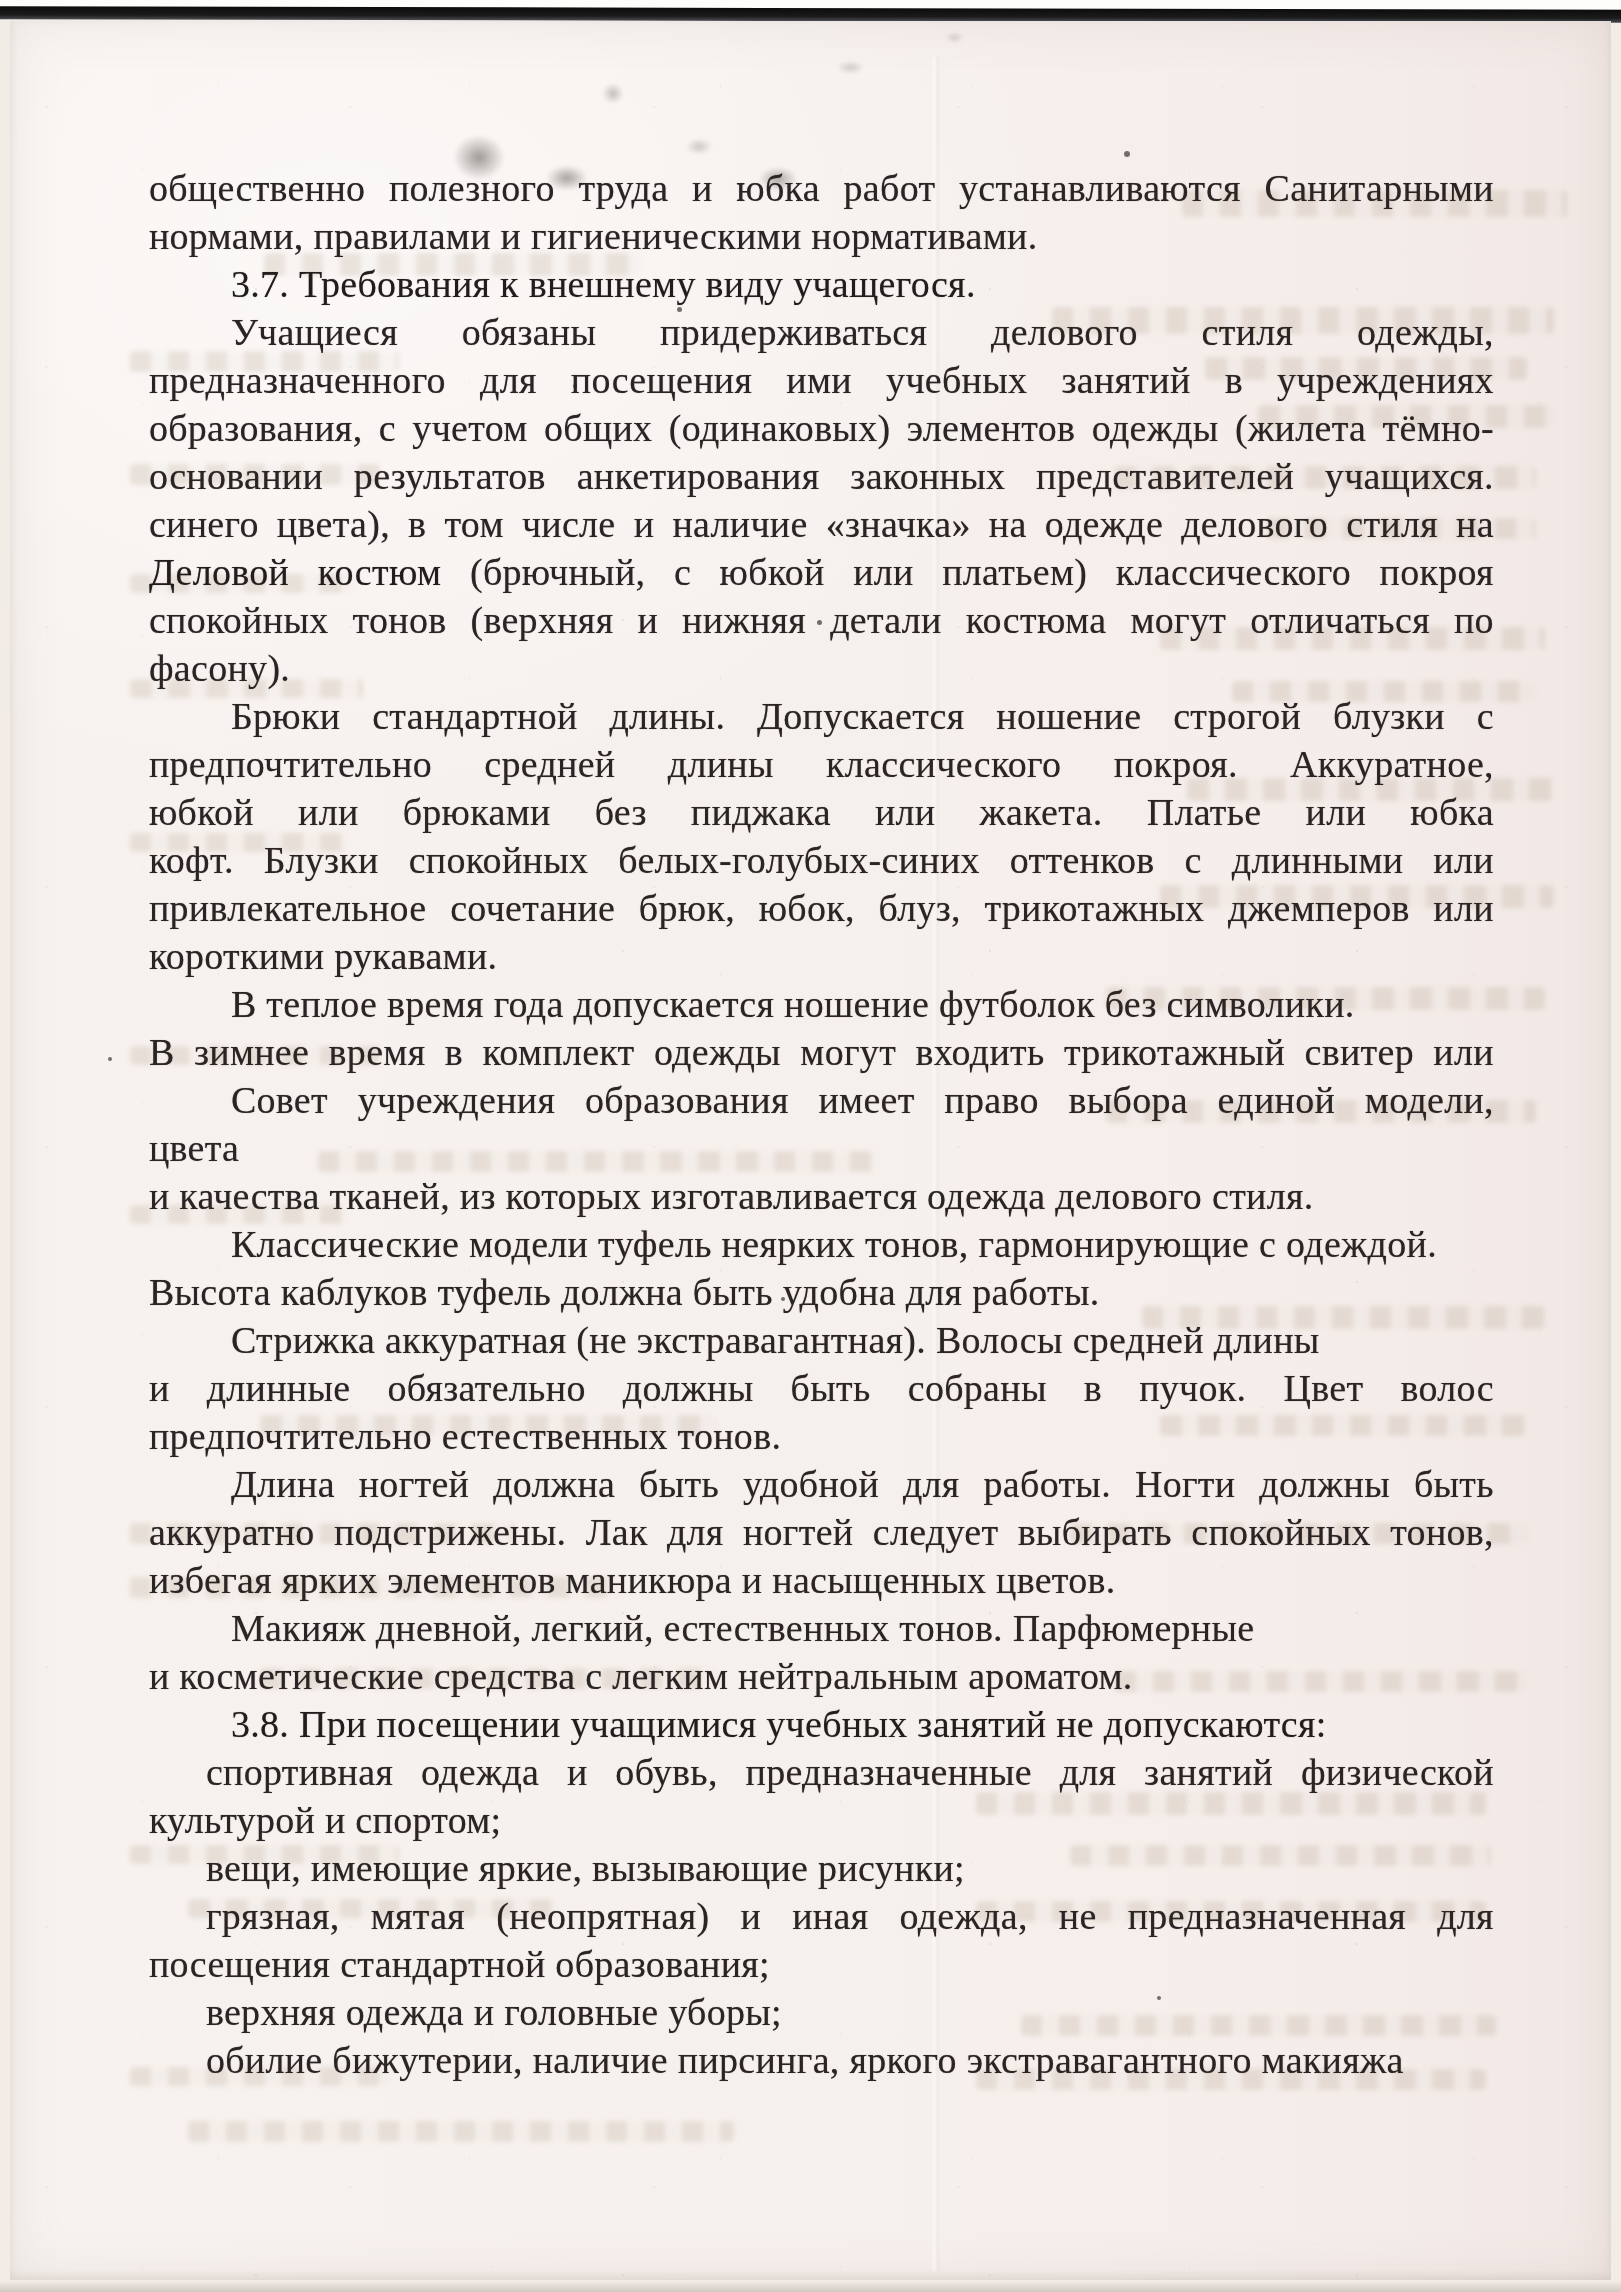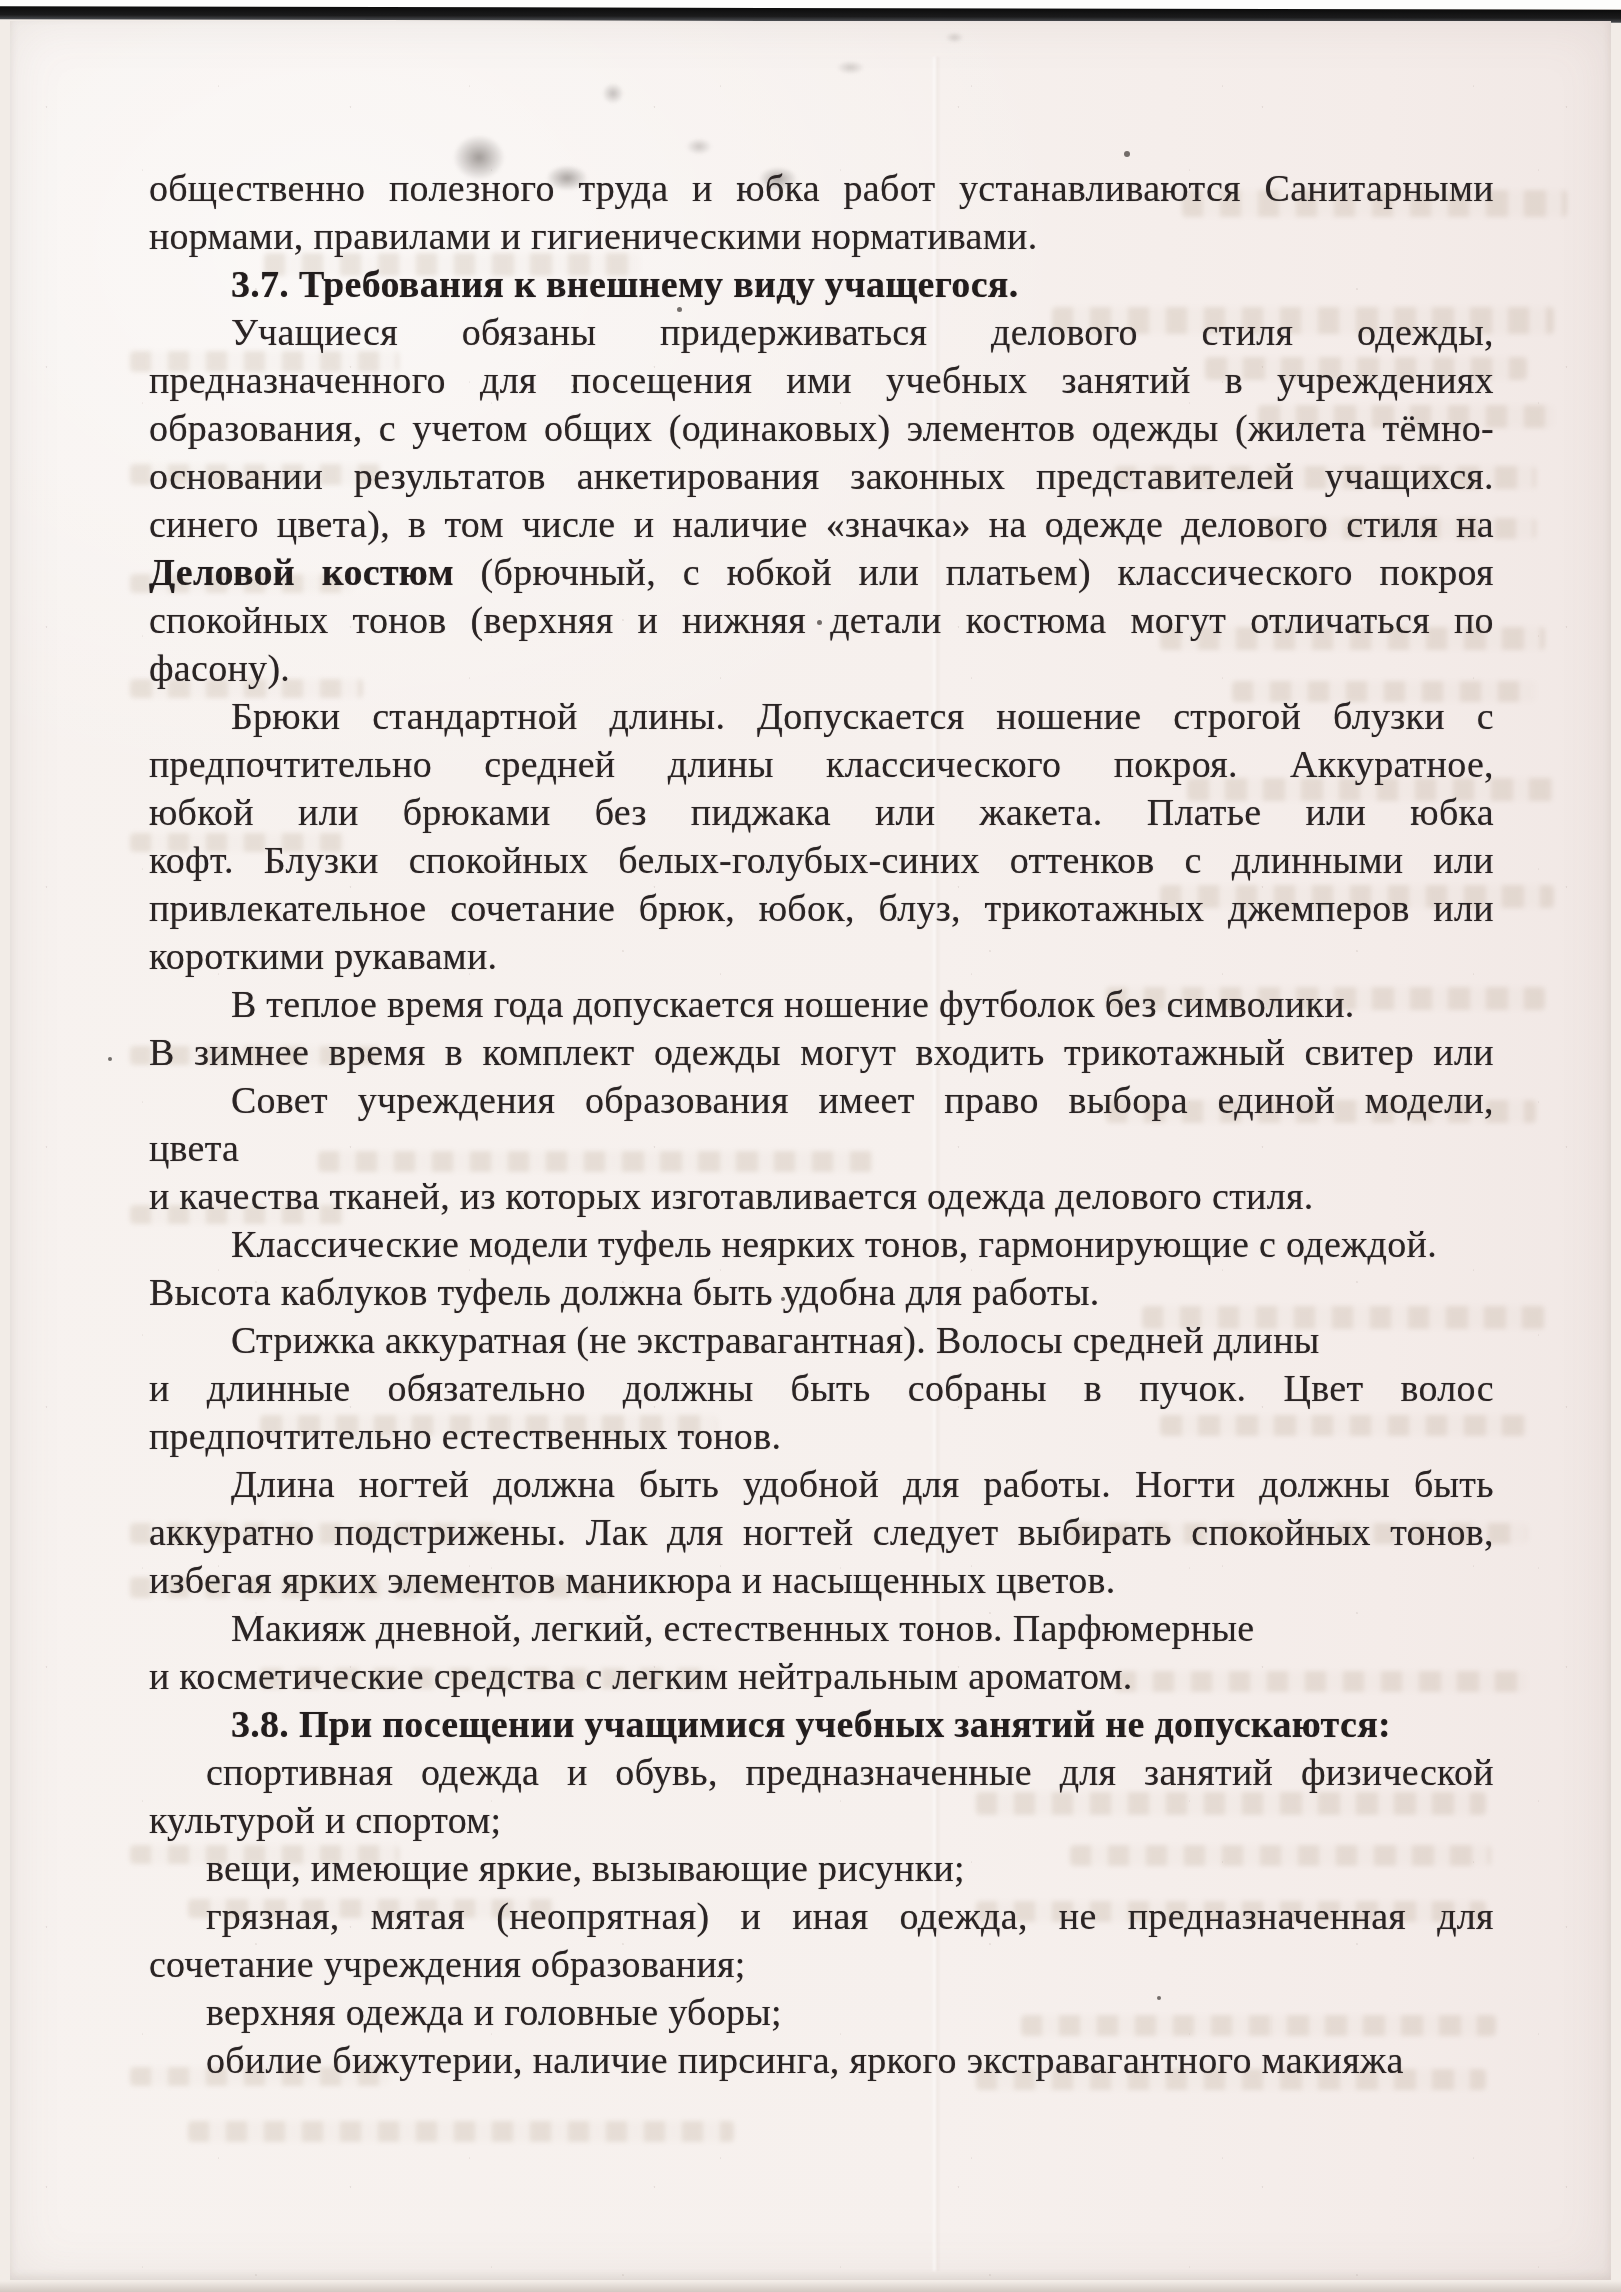--- a/index.html
+++ b/index.html
@@ -51,21 +51,21 @@
   .speck  { position: absolute; border-radius: 50%; background: rgba(45,38,35,0.65); }
 
   .textblock {
     position: absolute; left: 139px; top: 143px; width: 1345px;
     font-size: 38px; line-height: 48px; color: #2a2424;
     text-shadow: 0 0 0.9px rgba(50,40,38,0.55);
     letter-spacing: 0.3px;
   }
   .line { white-space: nowrap; }
   .line.just { white-space: normal; text-align: justify; text-align-last: justify; }
-  .line.bold, .line b { font-weight: 700; color: #221d1d; }
+  .line.bold, .line b { font-weight: 400; color: #221d1d; }
   .ind-para { padding-left: 82px; }
   .ind-list { padding-left: 57px; }
   .bottom-edge {
     position: absolute; left: 0; bottom: 0; width: 1621px; height: 12.5px;
     background: linear-gradient(180deg, rgba(150,135,125,0) 0%, rgba(140,125,115,0.35) 100%);
   }
 </style>
 </head>
 <body>
 
@@ -162,20 +162,20 @@
       <div class="line ind-para just">Длина ногтей должна быть удобной для работы. Ногти должны быть</div>
       <div class="line just">аккуратно подстрижены. Лак для ногтей следует выбирать спокойных тонов,</div>
       <div class="line">избегая ярких элементов маникюра и насыщенных цветов.</div>
       <div class="line ind-para">Макияж дневной, легкий, естественных тонов. Парфюмерные</div>
       <div class="line">и косметические средства с легким нейтральным ароматом.</div>
       <div class="line ind-para bold">3.8. При посещении учащимися учебных занятий не допускаются:</div>
       <div class="line ind-list just">спортивная одежда и обувь, предназначенные для занятий физической</div>
       <div class="line">культурой и спортом;</div>
       <div class="line ind-list">вещи, имеющие яркие, вызывающие рисунки;</div>
       <div class="line ind-list just">грязная, мятая (неопрятная) и иная одежда, не предназначенная для</div>
-      <div class="line">сочетание учреждения образования;</div>
+      <div class="line">посещения стандартной образования;</div>
       <div class="line ind-list">верхняя одежда и головные уборы;</div>
       <div class="line ind-list">обилие бижутерии, наличие пирсинга, яркого экстравагантного макияжа</div>
     </div>
 </div>
 
 <div class="bottom-edge"></div>
 
 
 </body></html>

